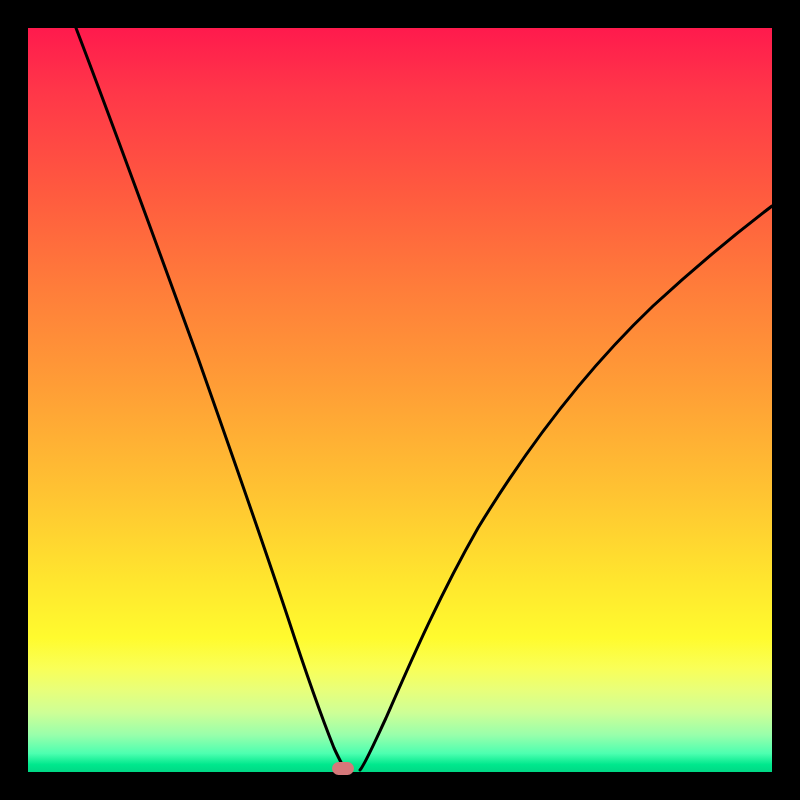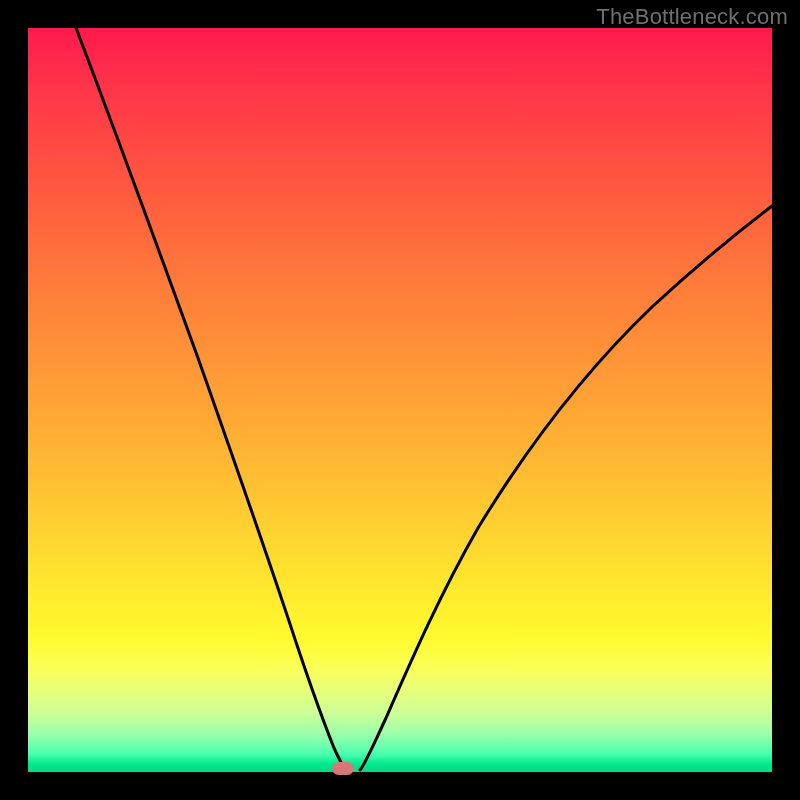--- a/index.html
+++ b/index.html
@@ -62,21 +62,20 @@
     width: 22px;
     height: 13px;
     border-radius: 7px;
     background: #d6787a;
   }
 </style>
 </head>
 <body>
 
 <div class="frame">
-  <div class="watermark">TheBottleneck.com</div>
 
   <div class="plot">
     <svg class="curve" viewBox="0 0 744 744" preserveAspectRatio="none">
 
       <path d="M 48 0
                C 90 110, 130 220, 170 330
                C 200 415, 230 500, 260 590
                C 278 645, 294 690, 306 720
                C 312 733, 316 740, 318 742" fill="none" stroke="#000" stroke-width="3" stroke-linecap="round"></path>
 

